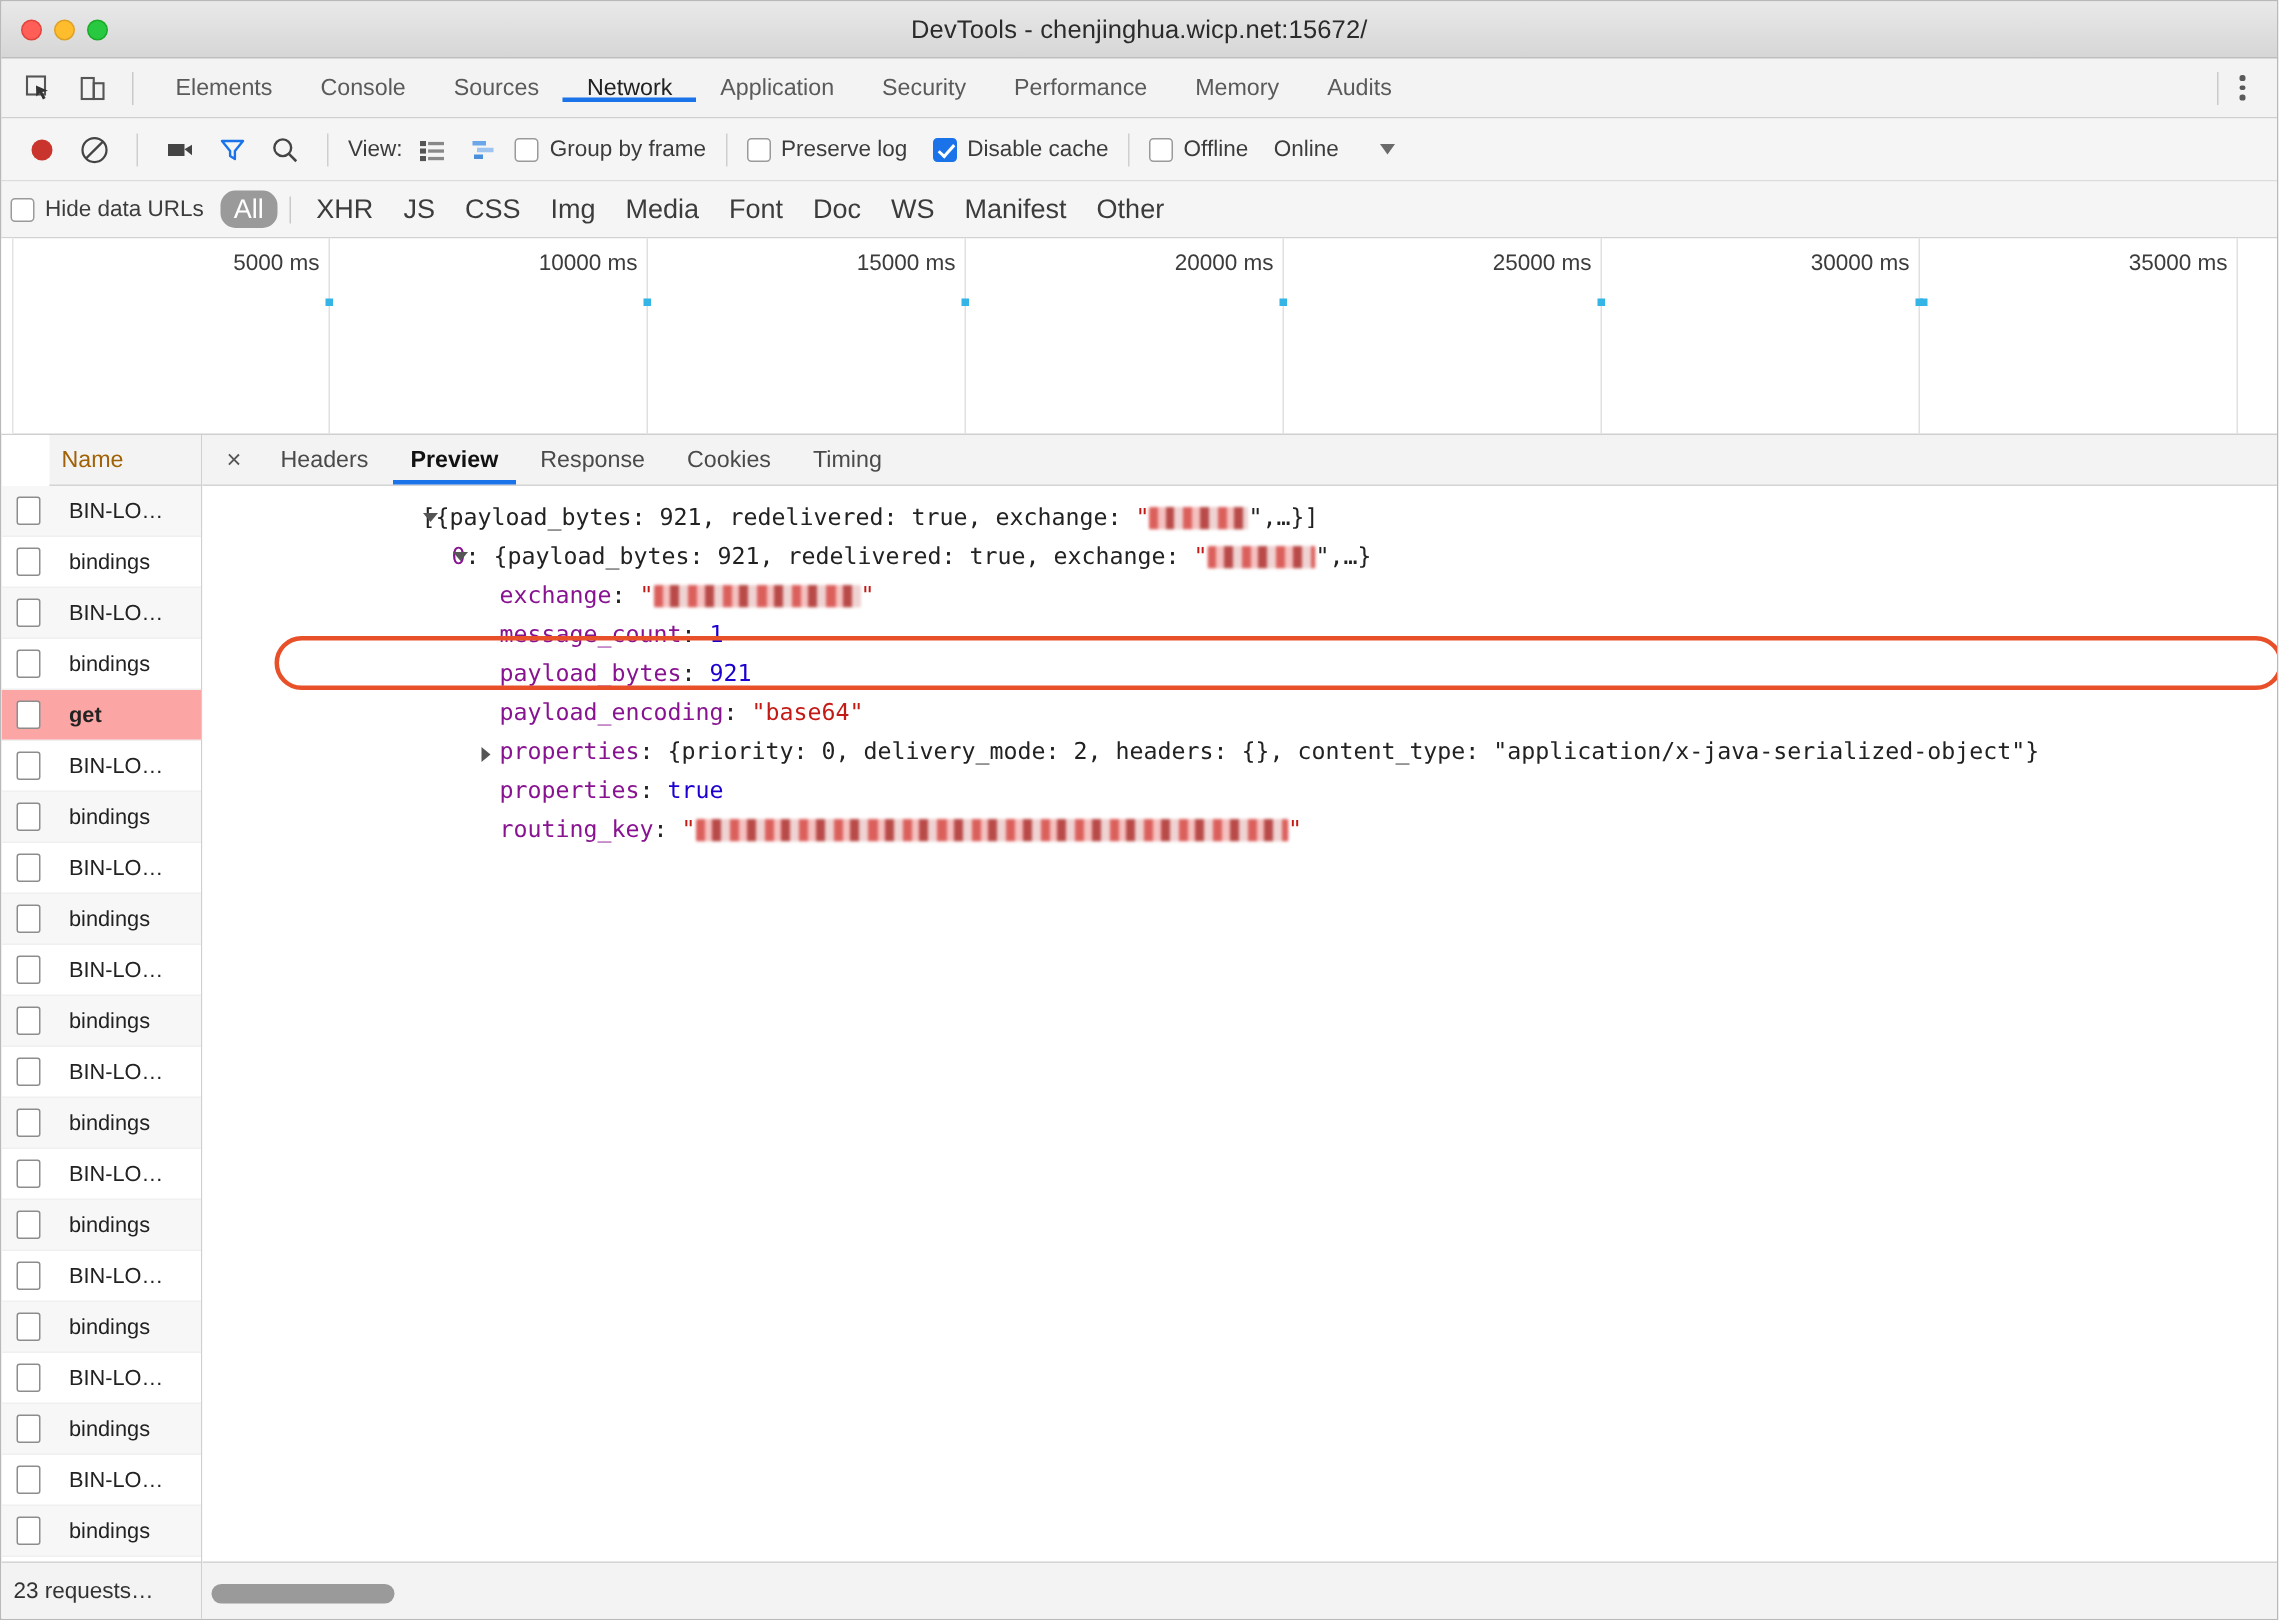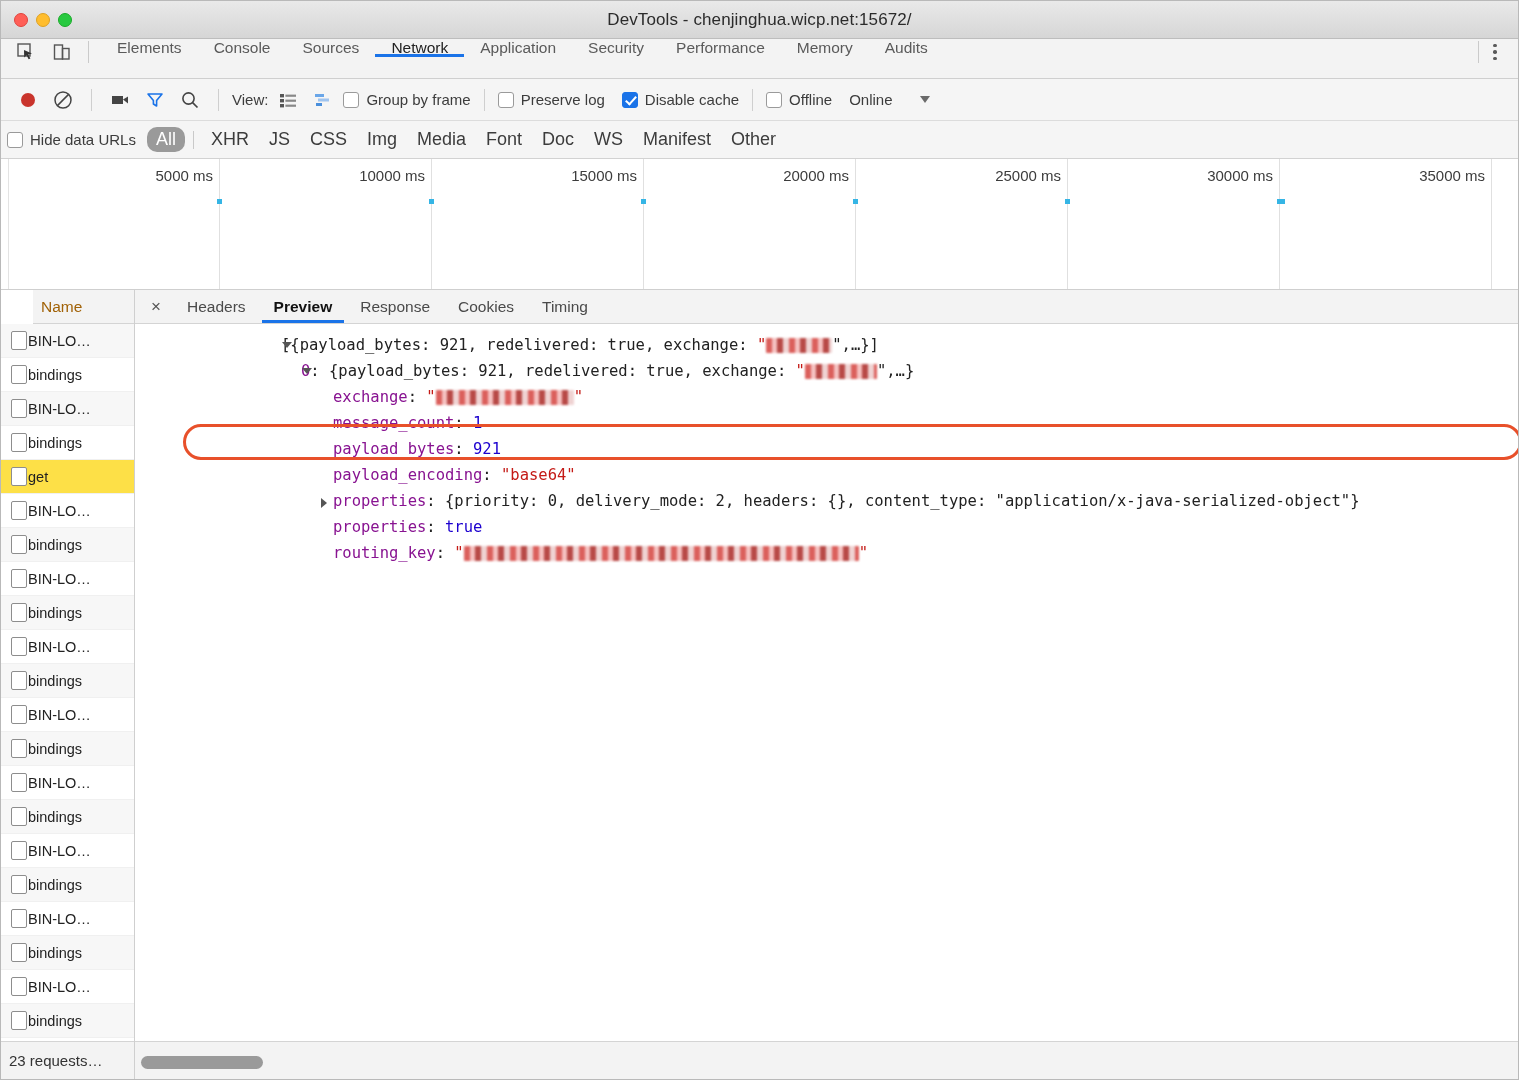--- a/index.html
+++ b/index.html
@@ -33,21 +33,21 @@
   .window-title {
     position: absolute; left: 0; right: 0; text-align: center;
     font-size: 17px; color: #2b2b2b; letter-spacing: 0.1px;
   }
 
   
   .tabbar {
     height: 40px; min-height: 40px;
     background: #f3f3f3;
     border-bottom: 1px solid #cfcfcf;
-    display: flex; align-items: flex-start;
+    display: flex; align-items: center;
   }
   .tb-icons { display: flex; align-items: center; padding: 0 9px 0 12px; gap: 10px; }
   .tb-icon { width: 26px; height: 26px; display: flex; align-items: center; justify-content: center; }
   .tb-sep { width: 1px; height: 22px; background: #cacaca; align-self: center; margin: 0 3px; }
   .tabs { display: flex; align-items: stretch; flex: 1; }
   .tab {
     padding: 0 16px; display: flex; align-items: center;
     font-size: 15.5px; color: #5a5a5a; position: relative; white-space: nowrap;
   }
   .tab.active { color: #222; }
@@ -129,26 +129,26 @@
 
   .sidebar { width: 134px; min-width: 134px; background: #fff;
              border-right: 1px solid #cfcfcf; display: flex; flex-direction: column; }
   .sb-head {
     height: 34px; min-height: 34px; background: #f3f3f3;
     border-bottom: 1px solid #d4d4d4; display: flex; align-items: center;
     padding-left: 8px; font-size: 15.5px; color: #a16207; margin-left: 32px;
   }
   .sb-list { flex: 1; overflow: hidden; }
   .sb-row {
-    height: 34px; display: flex; align-items: center; gap: 1px;
+    height: 34px; display: flex; align-items: center; gap: 19px;
     padding-left: 10px; font-size: 14.5px; color: #222;
     border-bottom: 1px solid #f0f0f0; white-space: nowrap;
   }
   .sb-row.alt { background: #f7f7f7; }
-  .sb-row.selected { background: #fde047; }
+  .sb-row.selected { background: #fca5a5; font-weight: bold; }
   .sb-chk {
     width: 16px; height: 19px; border: 1px solid #8d8d8d; background: #fff;
     border-radius: 2px; flex: none;
   }
   .sb-foot {
     height: 38px; min-height: 38px; border-top: 1px solid #d4d4d4;
     background: #f3f3f3; display: flex; align-items: center;
     padding-left: 8px; font-size: 15px; color: #333; white-space: nowrap;
   }
 

